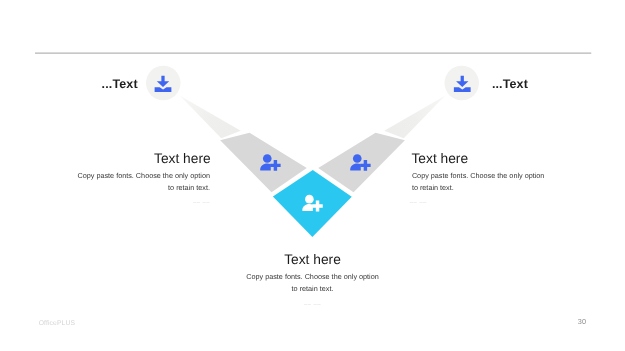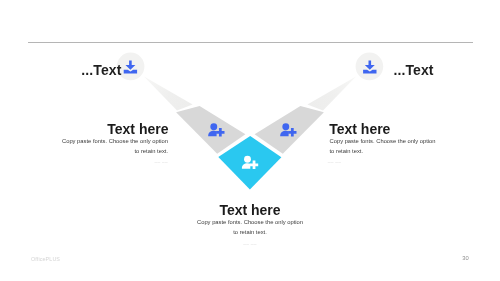--- a/index.html
+++ b/index.html
@@ -1,22 +1,22 @@
 <!DOCTYPE html>
 <html><head>
 <meta charset="utf-8">
 <style>
   html,body{margin:0;padding:0;}
   body{width:500px;height:281px;background:#ffffff;overflow:hidden;
        font-family:"Liberation Sans", sans-serif;-webkit-font-smoothing:antialiased;}
   .slide{position:relative;width:500px;height:281px;background:#fff;overflow:hidden;}
   .rule{position:absolute;left:27.8px;top:42px;width:444.8px;height:1px;background:#b5b5b5;}
   svg.art{position:absolute;left:0;top:0;width:500px;height:281px;}
-  .lbl{position:absolute;font-weight:bold;font-size:14px;color:#1f1f1f;letter-spacing:0.1px;white-space:nowrap;}
-  .h{position:absolute;font-weight:bold;font-size:14px;color:#1b1b1b;white-space:nowrap;letter-spacing:0px;}
+  .lbl{position:absolute;font-weight:bold;font-size:10px;color:#1f1f1f;letter-spacing:0.1px;white-space:nowrap;}
+  .h{position:absolute;font-weight:normal;font-size:11px;color:#1b1b1b;white-space:nowrap;letter-spacing:0px;}
   .p{position:absolute;font-size:5.8px;color:#3a3a3a;line-height:10px;}
   .tiny{position:absolute;font-size:4.8px;color:#dadada;letter-spacing:0.3px;}
   .foot{position:absolute;font-size:5.4px;color:#d4d4d4;letter-spacing:0.1px;}
   .pg{color:#8f8f8f;font-size:5.8px;}
 </style>
 </head>
 <body>
 
 <div class="slide">
   <div class="rule"></div>

